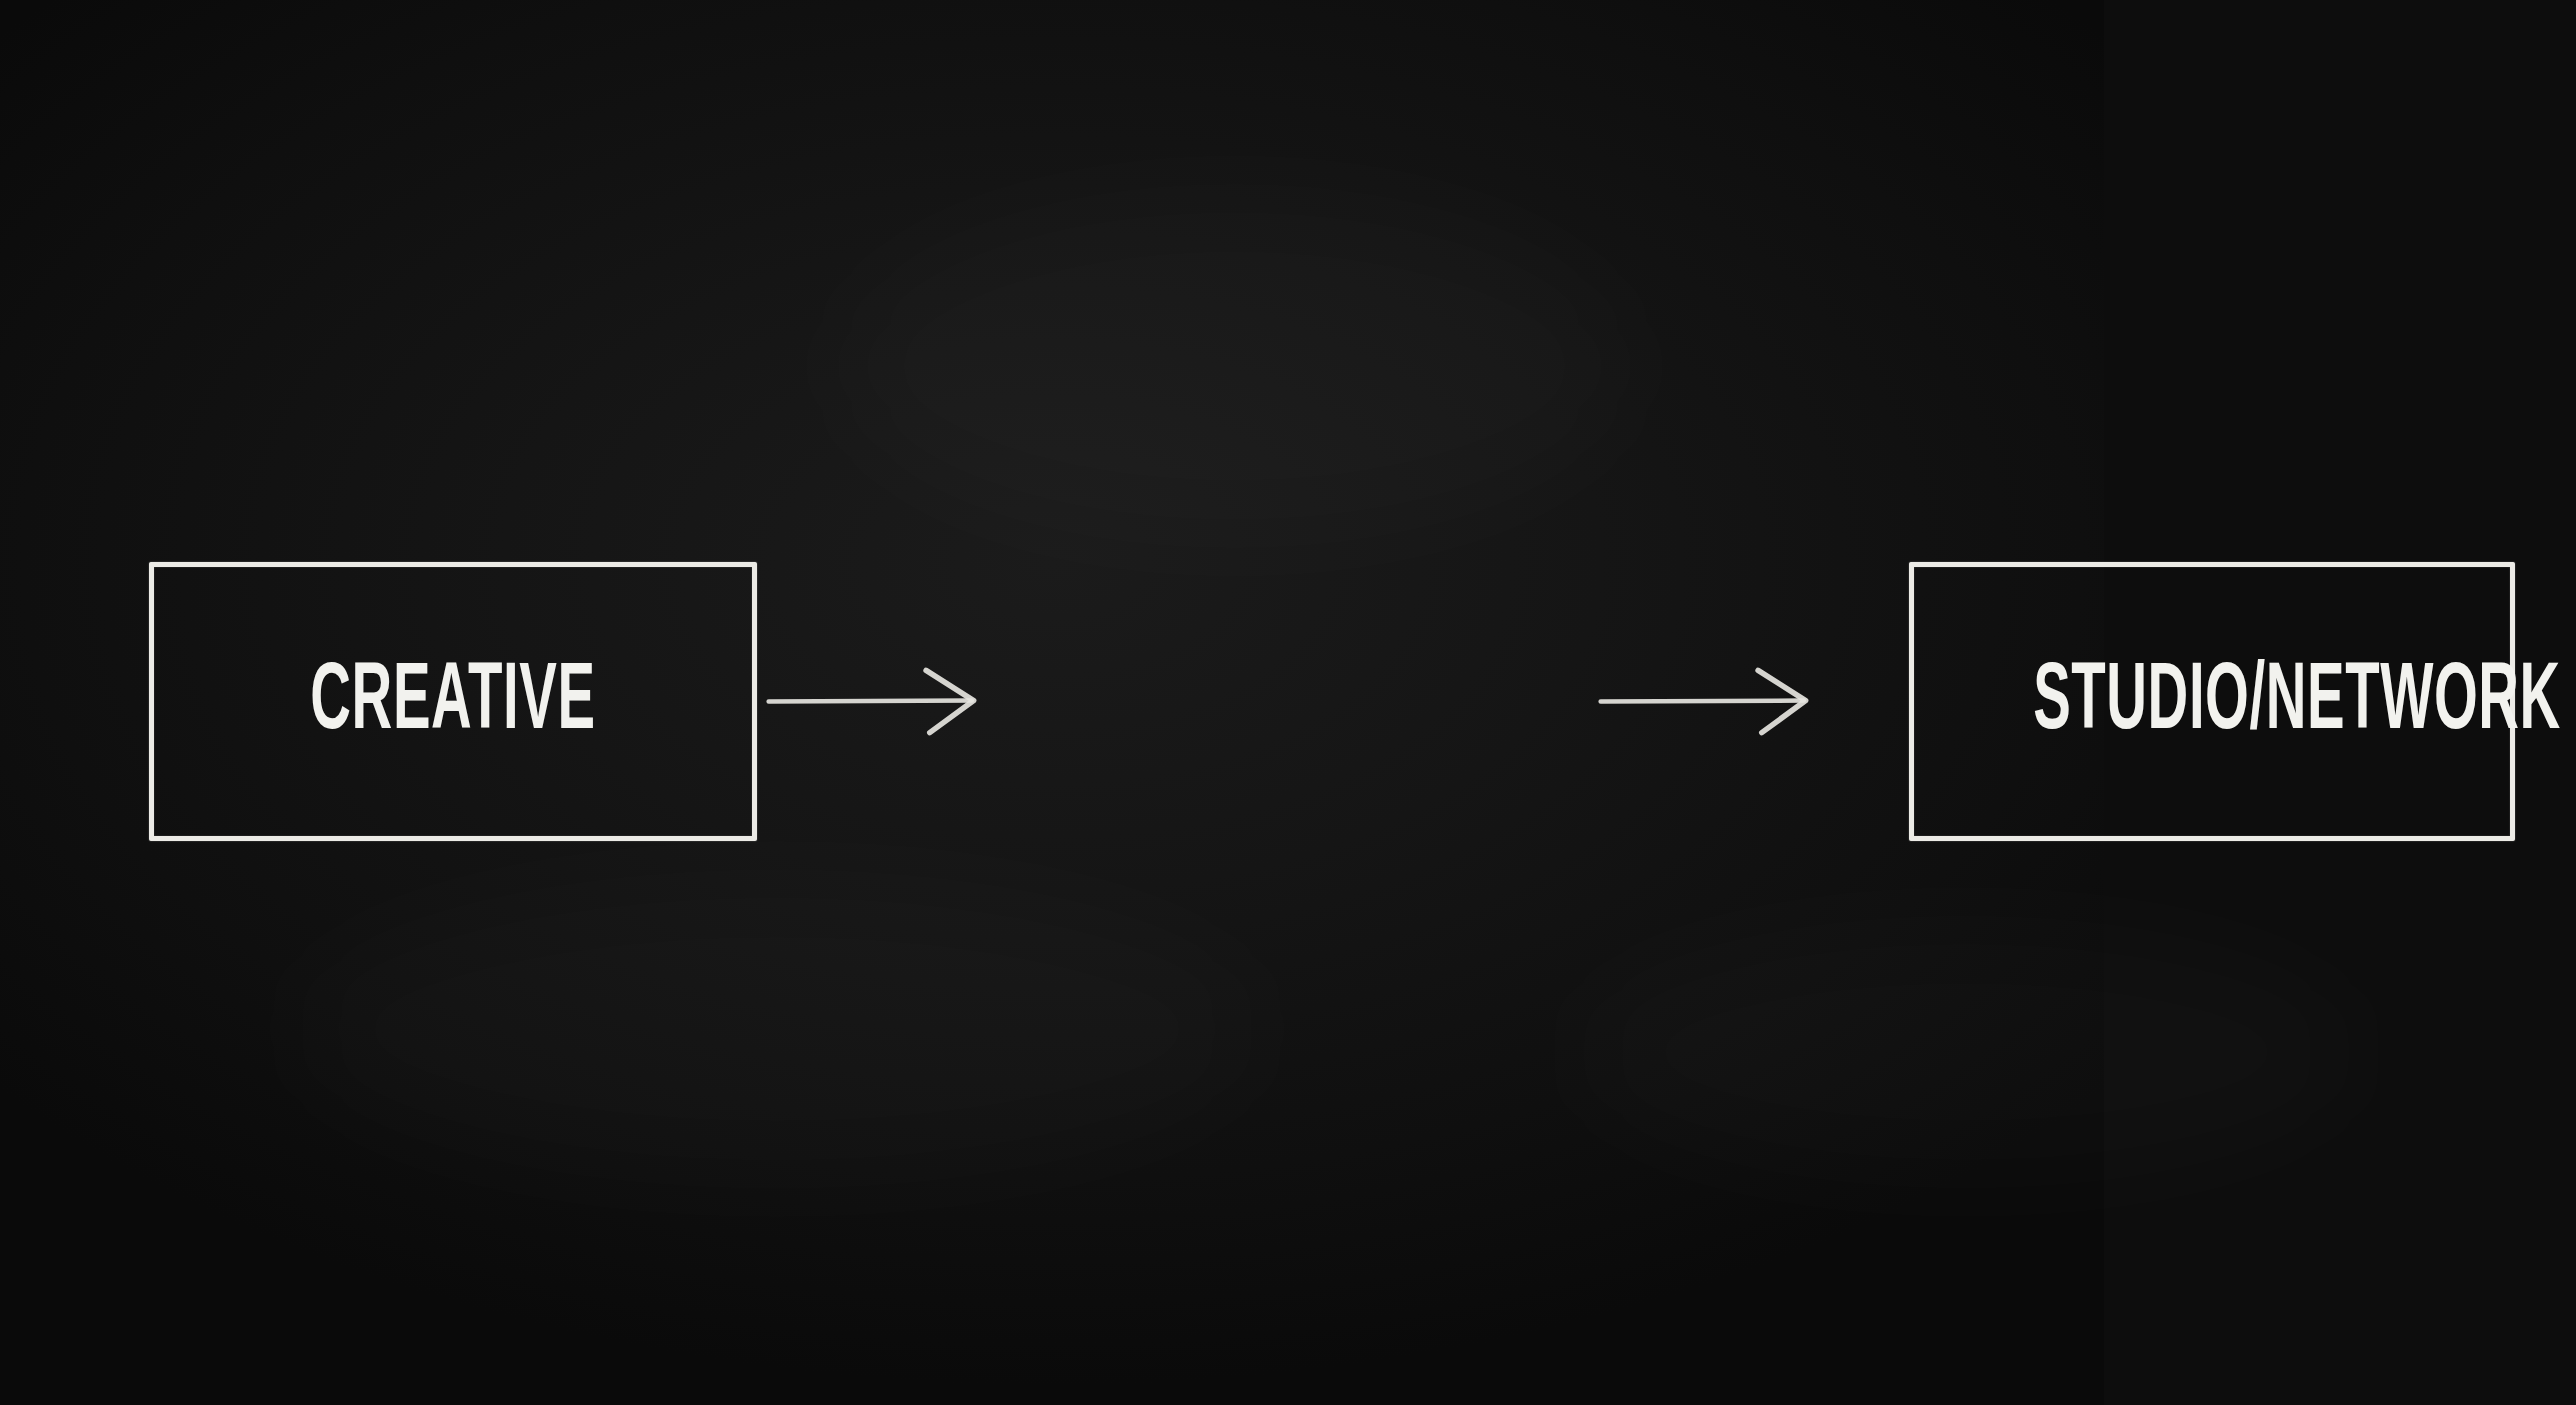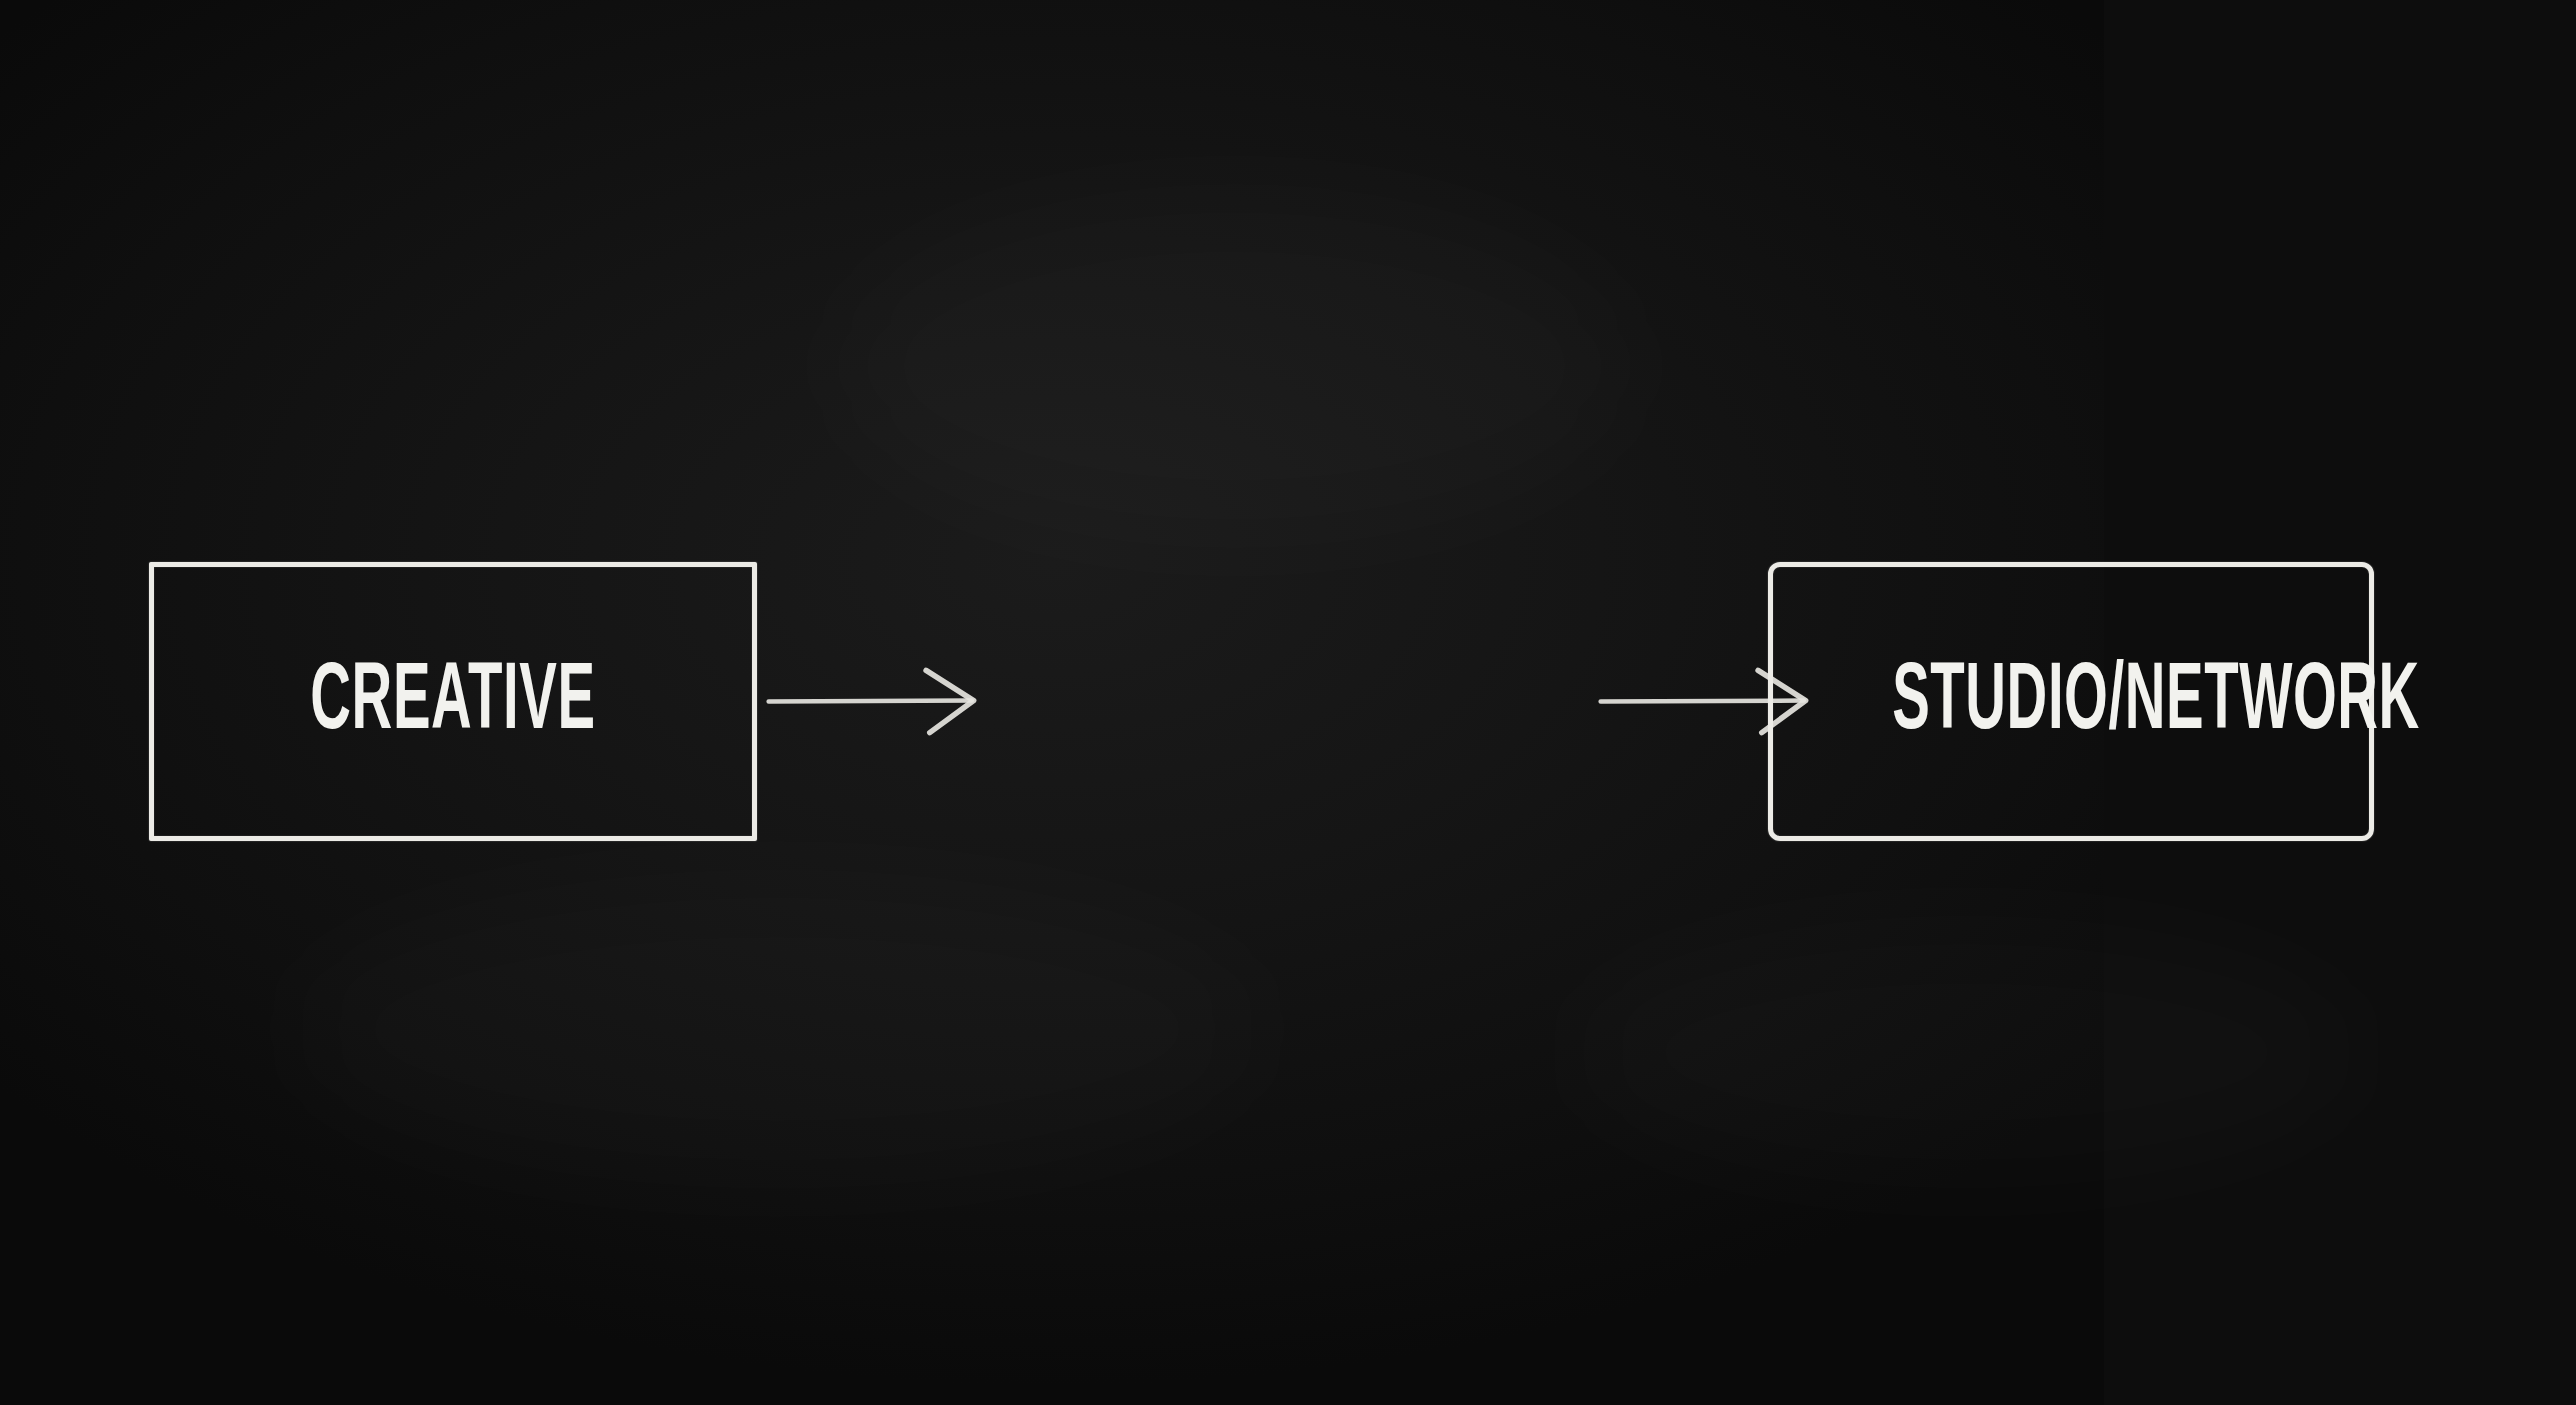--- a/index.html
+++ b/index.html
@@ -67,17 +67,17 @@
     <path d="M4 42 L226 41" stroke="#e6e5df" stroke-width="5" stroke-linecap="round" fill="none" opacity="0.92"></path>
     <path d="M176 8 L228 41 L180 76" stroke="#e6e5df" stroke-width="6" stroke-linecap="round" stroke-linejoin="round" fill="none" opacity="0.92"></path>
   </svg>
 
 
   <svg class="arrow" style="left:1597px; top:663px;" width="216" height="77" viewBox="0 0 236 84">
     <path d="M4 42 L226 41" stroke="#e6e5df" stroke-width="5" stroke-linecap="round" fill="none" opacity="0.92"></path>
     <path d="M176 8 L228 41 L180 76" stroke="#e6e5df" stroke-width="6" stroke-linecap="round" stroke-linejoin="round" fill="none" opacity="0.92"></path>
   </svg>
 
-  <div class="box" style="left:1768px; top:562px; width:606px; height:279px;border-radius:12px;">
+  <div class="box" style="left:1909px; top:562px; width:606px; height:279px;">
     <div class="label">STUDIO/NETWORK</div>
   </div>
 </div>
 
 
 </body></html>

